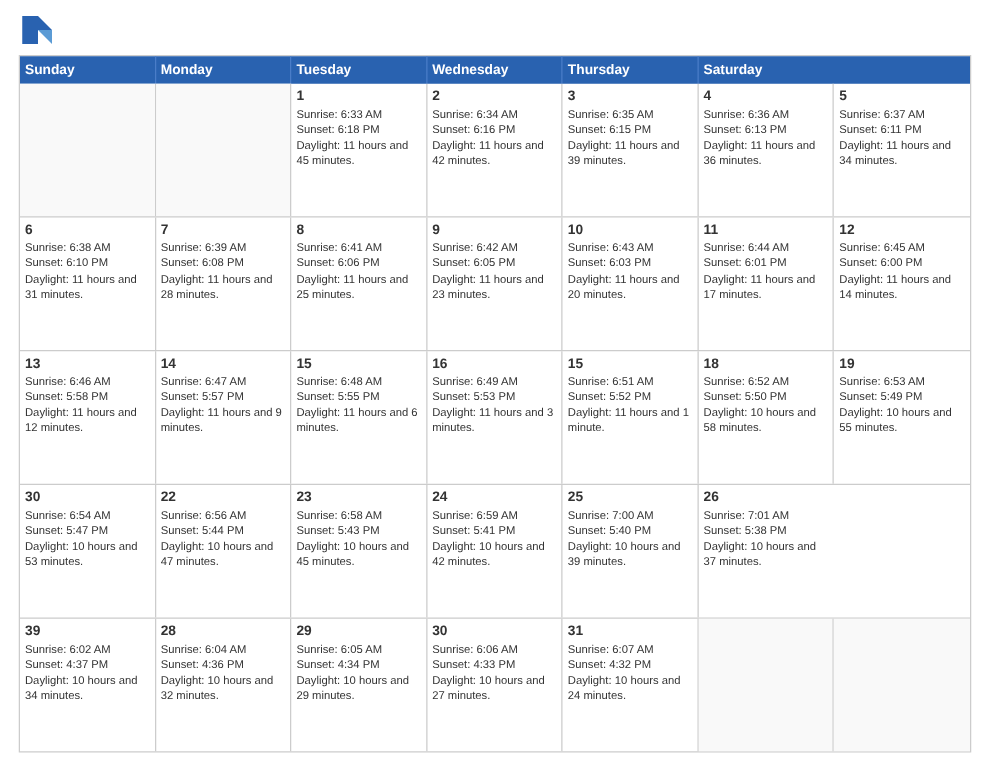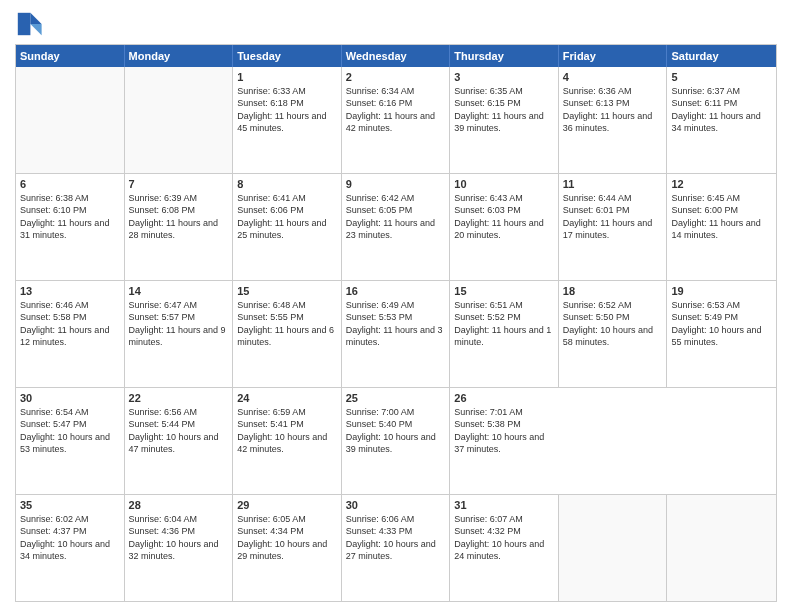--- a/index.html
+++ b/index.html
@@ -142,21 +142,20 @@
     </div>
   </div>
 
   <div class="calendar">
     <div class="cal-header">
     <div class="cal-header-cell">Sunday</div>
         <div class="cal-header-cell">Monday</div>
         <div class="cal-header-cell">Tuesday</div>
         <div class="cal-header-cell">Wednesday</div>
         <div class="cal-header-cell">Thursday</div>
-        <div class="cal-header-cell">Friday</div>
         <div class="cal-header-cell">Saturday</div>
       </div>
     <div class="cal-body">
     <div class="cal-row">
           <div class="cal-cell empty"></div>
           <div class="cal-cell empty"></div>
           <div class="cal-cell">
             <span class="day-num">1</span>
             <div class="info">Sunrise: 6:33 AM<br>Sunset: 6:18 PM<br>Daylight: 11 hours and 45 minutes.</div>
           </div>
@@ -240,35 +239,39 @@
         <div class="cal-row">
           <div class="cal-cell">
             <span class="day-num">30</span>
             <div class="info">Sunrise: 6:54 AM<br>Sunset: 5:47 PM<br>Daylight: 10 hours and 53 minutes.</div>
           </div>
           <div class="cal-cell">
             <span class="day-num">22</span>
             <div class="info">Sunrise: 6:56 AM<br>Sunset: 5:44 PM<br>Daylight: 10 hours and 47 minutes.</div>
           </div>
           <div class="cal-cell">
+            <span class="day-num">23</span>
+            <div class="info">Sunrise: 6:58 AM<br>Sunset: 5:43 PM<br>Daylight: 10 hours and 45 minutes.</div>
+          </div>
+          <div class="cal-cell">
             <span class="day-num">24</span>
             <div class="info">Sunrise: 6:59 AM<br>Sunset: 5:41 PM<br>Daylight: 10 hours and 42 minutes.</div>
           </div>
           <div class="cal-cell">
             <span class="day-num">25</span>
             <div class="info">Sunrise: 7:00 AM<br>Sunset: 5:40 PM<br>Daylight: 10 hours and 39 minutes.</div>
           </div>
           <div class="cal-cell">
             <span class="day-num">26</span>
             <div class="info">Sunrise: 7:01 AM<br>Sunset: 5:38 PM<br>Daylight: 10 hours and 37 minutes.</div>
           </div>
         </div>
         <div class="cal-row">
           <div class="cal-cell">
-            <span class="day-num">35</span>
+            <span class="day-num">39</span>
             <div class="info">Sunrise: 6:02 AM<br>Sunset: 4:37 PM<br>Daylight: 10 hours and 34 minutes.</div>
           </div>
           <div class="cal-cell">
             <span class="day-num">28</span>
             <div class="info">Sunrise: 6:04 AM<br>Sunset: 4:36 PM<br>Daylight: 10 hours and 32 minutes.</div>
           </div>
           <div class="cal-cell">
             <span class="day-num">29</span>
             <div class="info">Sunrise: 6:05 AM<br>Sunset: 4:34 PM<br>Daylight: 10 hours and 29 minutes.</div>
           </div>

